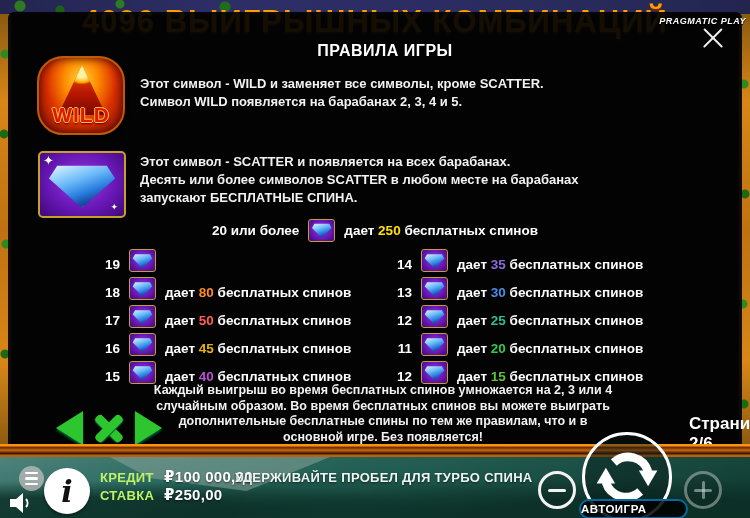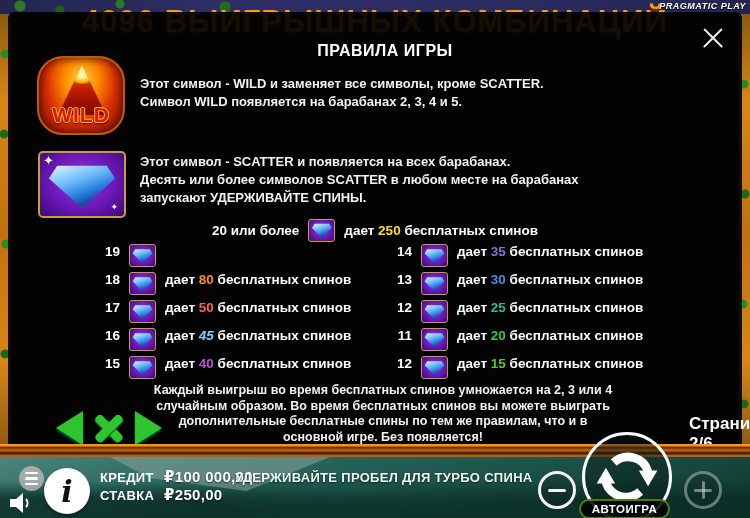--- a/index.html
+++ b/index.html
@@ -39,21 +39,21 @@
   .jungle { position:absolute; left:0; top:457px; width:750px; height:61px; z-index:11;
     background:
       radial-gradient(ellipse at 8% 90%,#0b2d24cc 0 18%,transparent 40%),
       radial-gradient(ellipse at 88% 95%,#0b2d24cc 0 20%,transparent 45%),
       radial-gradient(ellipse at 45% 120%,#0e3b30bb 0 25%,transparent 55%),
       linear-gradient(165deg,#4f837c 0%,#2a6a60 25%,#1c5248 60%,#0e352c 100%); }
   .jungle:before { content:""; position:absolute; left:110px; top:0; width:220px; height:34px;
     background:#8aa49b; opacity:.55; clip-path:polygon(0 0,100% 0,62% 100%,18% 62%); }
 
   
-  .brand { position:absolute; top:1px; right:4px; z-index:30; color:#fff;
+  .brand { position:absolute; top:16px; right:4px; z-index:30; color:#fff;
     font-size:9px; font-weight:bold; font-style:italic; letter-spacing:.5px;
     text-shadow:0 1px 1px #000; }
 
   
   .panel { position:absolute; left:8px; top:12px; width:734px; height:440px; z-index:10;
     background:rgba(3,3,3,.93); border-radius:6px; color:#fff; }
   .panel-title { position:absolute; left:0; top:30px; width:100%; text-align:center;
     font-size:16px; font-weight:bold; letter-spacing:.5px;padding-left:20px; }
   .close-btn { position:absolute; right:14px; top:12px; width:30px; height:30px; cursor:pointer; }
   .close-btn span { position:absolute; left:2px; top:13px; width:26px; height:2.4px;
@@ -93,21 +93,21 @@
   .rule-text.wild { left:132px; top:63px; }
   .rule-text.scatter { left:132px; top:141px; }
 
   
   .spins-header { position:absolute; left:0; top:203px; width:100%; height:30px;
     display:flex; align-items:center; justify-content:center; gap:9px;
     font-size:13.5px; font-weight:bold; }
   .spins-col { position:absolute; top:232px; width:260px; }
   .spins-col.left { left:90px; }
   .spins-col.right { left:382px; }
-  .spin-row { display:flex; align-items:flex-start; height:28px; gap:9px;
+  .spin-row { display:flex; align-items:flex-end; height:28px; gap:9px;
     font-size:13.5px; font-weight:bold; }
   .spin-row .cnt { width:22px; text-align:right; }
 
   
   .footer-par { position:absolute; left:95px; top:371px; width:560px; text-align:center;
     font-size:12.5px; font-weight:bold; line-height:15.5px; color:#f2f2f2; }
   .page-label { position:absolute; left:681px; top:402px; font-size:17px; font-weight:bold; }
 
   
   .nav { position:absolute; left:48px; top:399px; display:flex; align-items:center; gap:10px; }
@@ -127,43 +127,43 @@
     display:flex; flex-direction:column; justify-content:center; gap:3px; align-items:center; }
   .menu-btn i { display:block; width:13px; height:2.2px; background:#fff; border-radius:2px; }
   .sound-btn { position:absolute; left:8px; top:491px; width:26px; height:24px; z-index:20; cursor:pointer; }
   .info-btn { position:absolute; left:44px; top:468px; width:46px; height:46px; z-index:20;
     border-radius:50%; background:#fff; cursor:pointer; box-shadow:0 2px 3px rgba(0,0,0,.4);
     display:flex; align-items:center; justify-content:center;
     font-family:"DejaVu Serif",serif; font-style:italic; font-weight:bold; font-size:30px; color:#111; }
 
   .balances { position:absolute; left:100px; top:468px; z-index:20; }
   .bal-row { display:flex; align-items:baseline; height:18px; }
-  .bal-label { width:64px; color:#ffffff; font-size:13px; font-weight:bold; letter-spacing:.3px; }
+  .bal-label { width:64px; color:#bef264; font-size:13px; font-weight:bold; letter-spacing:.3px; }
   .bal-value { color:#fff; font-size:15px; font-weight:bold; letter-spacing:.3px;
     text-shadow:0 1px 2px rgba(0,0,0,.6); }
 
   .turbo-hint { position:absolute; left:235px; top:470px; width:380px; z-index:20;
     color:#eef6f2; font-size:13px; font-weight:bold; letter-spacing:.3px;
     text-shadow:0 1px 2px rgba(0,0,0,.55); }
 
   .round-btn { position:absolute; z-index:20; border-radius:50%; cursor:pointer;
     background:rgba(10,30,28,.25); display:flex; align-items:center; justify-content:center; }
   .minus-btn { left:538px; top:471px; width:38px; height:38px; border:3px solid #f2f2f2; }
   .minus-btn i { width:18px; height:3px; background:#f2f2f2; border-radius:2px; }
   .plus-btn { left:684px; top:471px; width:38px; height:38px; border:3px solid rgba(215,225,222,.45); }
   .plus-btn i { position:relative; width:18px; height:3px; background:rgba(215,225,222,.5); border-radius:2px; }
   .plus-btn i:after { content:""; position:absolute; left:7.5px; top:-7.5px; width:3px; height:18px;
     background:rgba(215,225,222,.5); border-radius:2px; }
 
   .spin-btn { position:absolute; left:582px; top:432px; width:90px; height:90px; z-index:19;
     border-radius:50%; border:3px solid #fff; background:rgba(8,26,24,.45); cursor:pointer;
     display:flex; align-items:center; justify-content:center; }
-  .autoplay { position:absolute; left:579px; top:499px; width:91px; height:20px; z-index:21;
-    border:2px solid #4d7c0f; border-radius:11px; background:rgba(0,0,0,.85); cursor:pointer;
-    display:flex; align-items:center; justify-content:center;
+  .autoplay { position:absolute; left:579px; top:499px; width:109px; height:20px; z-index:21;
+    border:2px solid #0369a1; border-radius:11px; background:rgba(0,0,0,.85); cursor:pointer;
+    display:flex; align-items:center; justify-content:flex-start;
     color:#fff; font-size:11.5px; font-weight:bold; letter-spacing:.5px; }
 
   .num { font-weight:bold; }
 </style>
 </head>
 <body>
 
 <div id="stage">
 
   <div class="bg-top"></div>
@@ -190,21 +190,21 @@
       <div>Этот символ - WILD и заменяет все символы, кроме SCATTER.</div>
       <div>Символ WILD появляется на барабанах 2, 3, 4 и 5.</div>
     </div>
 
     <div class="gem big">
       <div class="gem-stone"></div>
     </div>
     <div class="rule-text scatter">
       <div>Этот символ - SCATTER и появляется на всех барабанах.</div>
       <div>Десять или более символов SCATTER в любом месте на барабанах</div>
-      <div>запускают УДЕРЖИВАЙТЕ СПИНЫ.</div>
+      <div>запускают БЕСПЛАТНЫЕ СПИНА.</div>
     </div>
 
     <div class="spins-header">
       <span>20 или более</span>
       <span class="gem small">
           <span class="gem-stone"></span>
         </span>
       <span><span>дает</span>
         <span class="num" id="hdr-count" style="color: rgb(255, 224, 0);">250</span>
         <span>бесплатных спинов</span></span>
@@ -229,21 +229,21 @@
           <span class="gem small">
             <span class="gem-stone"></span>
           </span>
           <span>дает <span class="num" style="color: rgb(255, 96, 85);">50</span> бесплатных спинов</span>
         </div>
         <div class="spin-row">
           <span class="cnt">16</span>
           <span class="gem small">
             <span class="gem-stone"></span>
           </span>
-          <span>дает <span class="num" style="color: #7dd3fc; font-style: italic;">45</span> бесплатных спинов</span>
+          <span>дает <span class="num" style="color: #eab308;">45</span> бесплатных спинов</span>
         </div>
         <div class="spin-row">
           <span class="cnt">15</span>
           <span class="gem small">
             <span class="gem-stone"></span>
           </span>
           <span>дает <span class="num" style="color: rgb(187, 79, 216);">40</span> бесплатных спинов</span>
         </div>
       </div>
     <div class="spins-col right" id="col-right">

